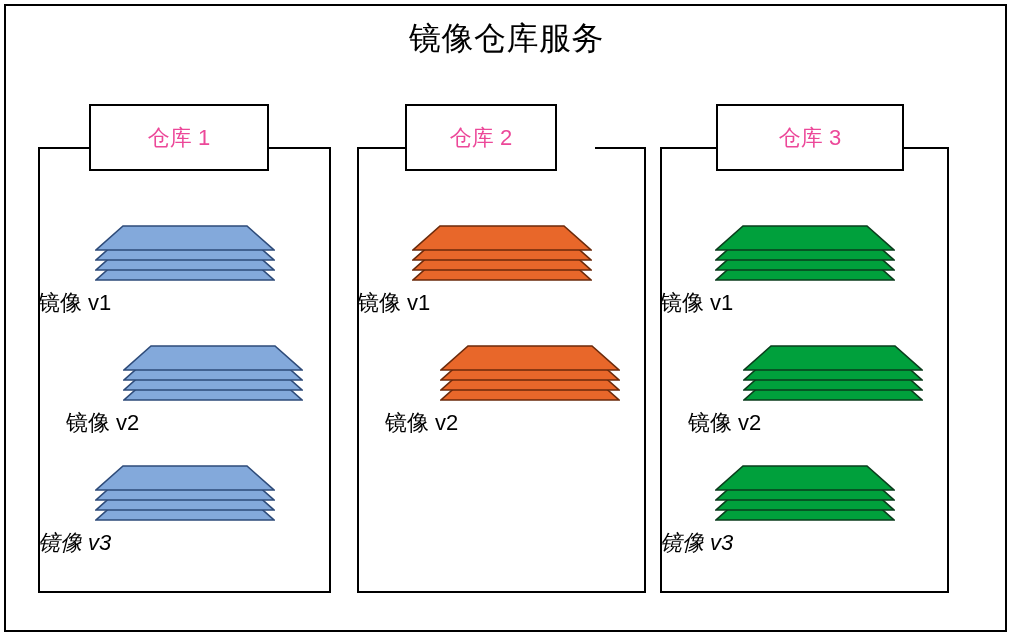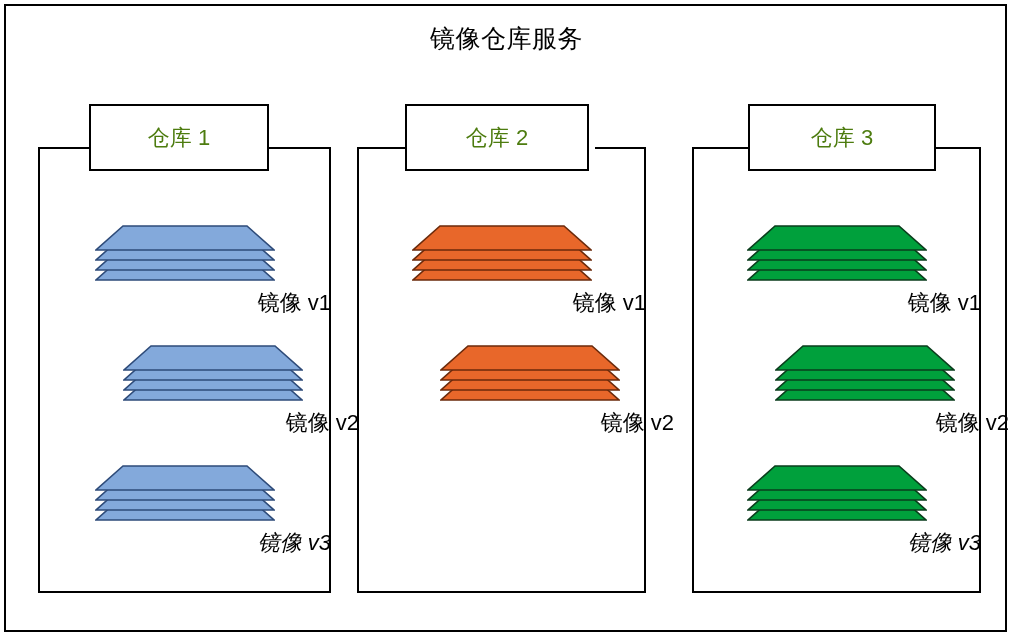--- a/index.html
+++ b/index.html
@@ -31,21 +31,21 @@
     background: #ffffff;
   }
 
   
   .diagram-title {
     position: absolute;
     left: 0;
     top: 22px;
     width: 1013px;
     text-align: center;
-    font-size: 25px;
+    font-size: 32px;
     color: #000000;
     letter-spacing: 0.5px;
     line-height: 32px;
     white-space: nowrap;
   }
 
   
   .repo {
     position: absolute;
     top: 147px;
@@ -78,33 +78,33 @@
     border: 2px solid #000000;
     box-sizing: border-box;
     background: #ffffff;
     display: flex;
     align-items: center;
     justify-content: center;
     z-index: 3;
   }
   .repo-header-label {
     font-size: 22px;
-    color: #4d7c0f;
+    color: #ec4899;
     line-height: 28px;
     white-space: nowrap;
   }
 
   
   #repo-1 { left: 38px;  width: 293px; }
   #repo-2 { left: 357px; width: 289px; }
-  #repo-3 { left: 692px; width: 289px; }
+  #repo-3 { left: 660px; width: 289px; }
 
   #repo-1 .repo-header      { left: 51px;  width: 180px; }
   #repo-1 .repo-top-mask    { left: 53px;  width: 176px; }
-  #repo-2 .repo-header      { left: 48px;  width: 184px; }
+  #repo-2 .repo-header      { left: 48px;  width: 152px; }
   #repo-2 .repo-top-mask    { left: 50px;  width: 188px; }
   #repo-3 .repo-header      { left: 56px;  width: 188px; }
   #repo-3 .repo-top-mask    { left: 58px;  width: 184px; }
 
   
   .image-group {
     position: absolute;
     width: 100%;
     left: 0;
   }
@@ -126,21 +126,21 @@
   }
   .layer svg { display: block; }
   .layer-0 { top: 0px;  z-index: 4; }
   .layer-1 { top: 10px; z-index: 3; }
   .layer-2 { top: 20px; z-index: 2; }
   .layer-3 { top: 30px; z-index: 1; }
 
   .image-label {
     margin-top: 8px;
     width: 100%;
-    text-align: right;
+    text-align: left;
     font-size: 22px;
     color: #000000;
     line-height: 28px;
     white-space: nowrap;
   }
 </style>
 </head>
 <body>
 
 <div id="canvas">

